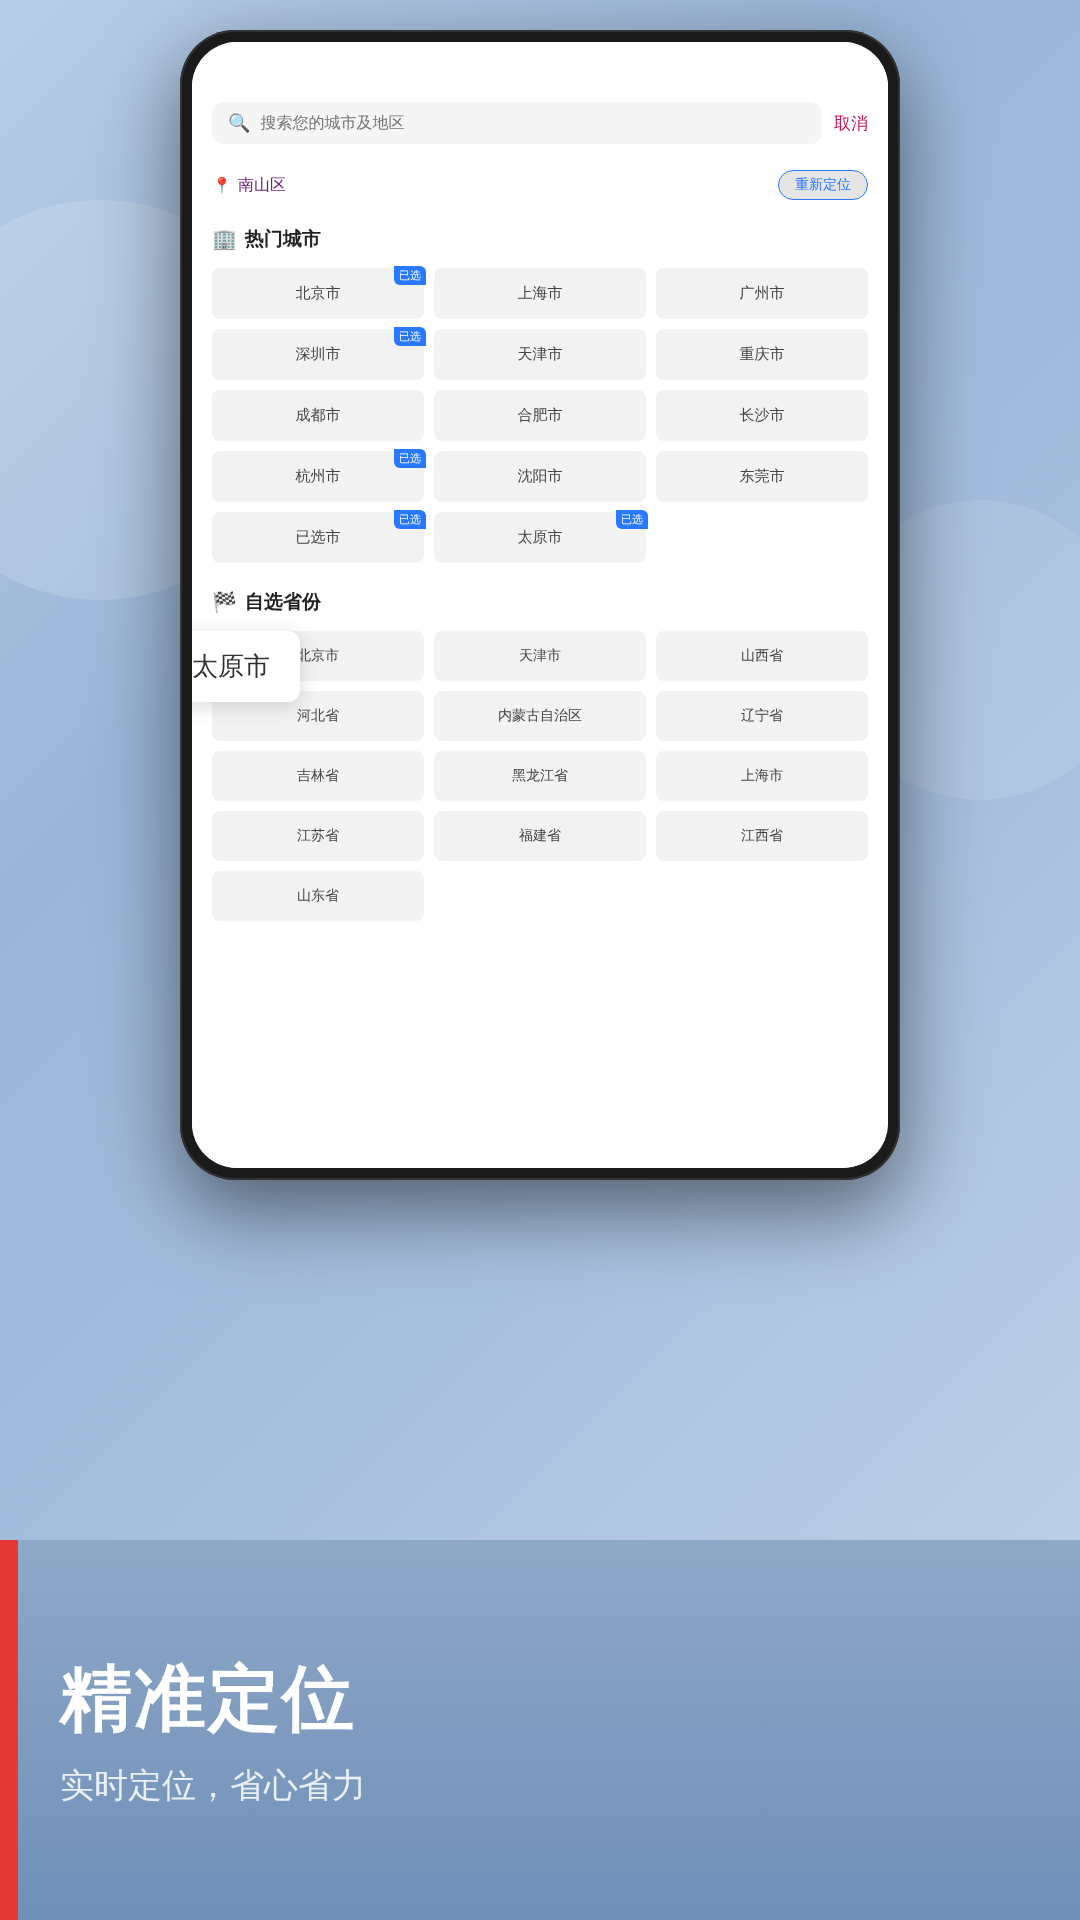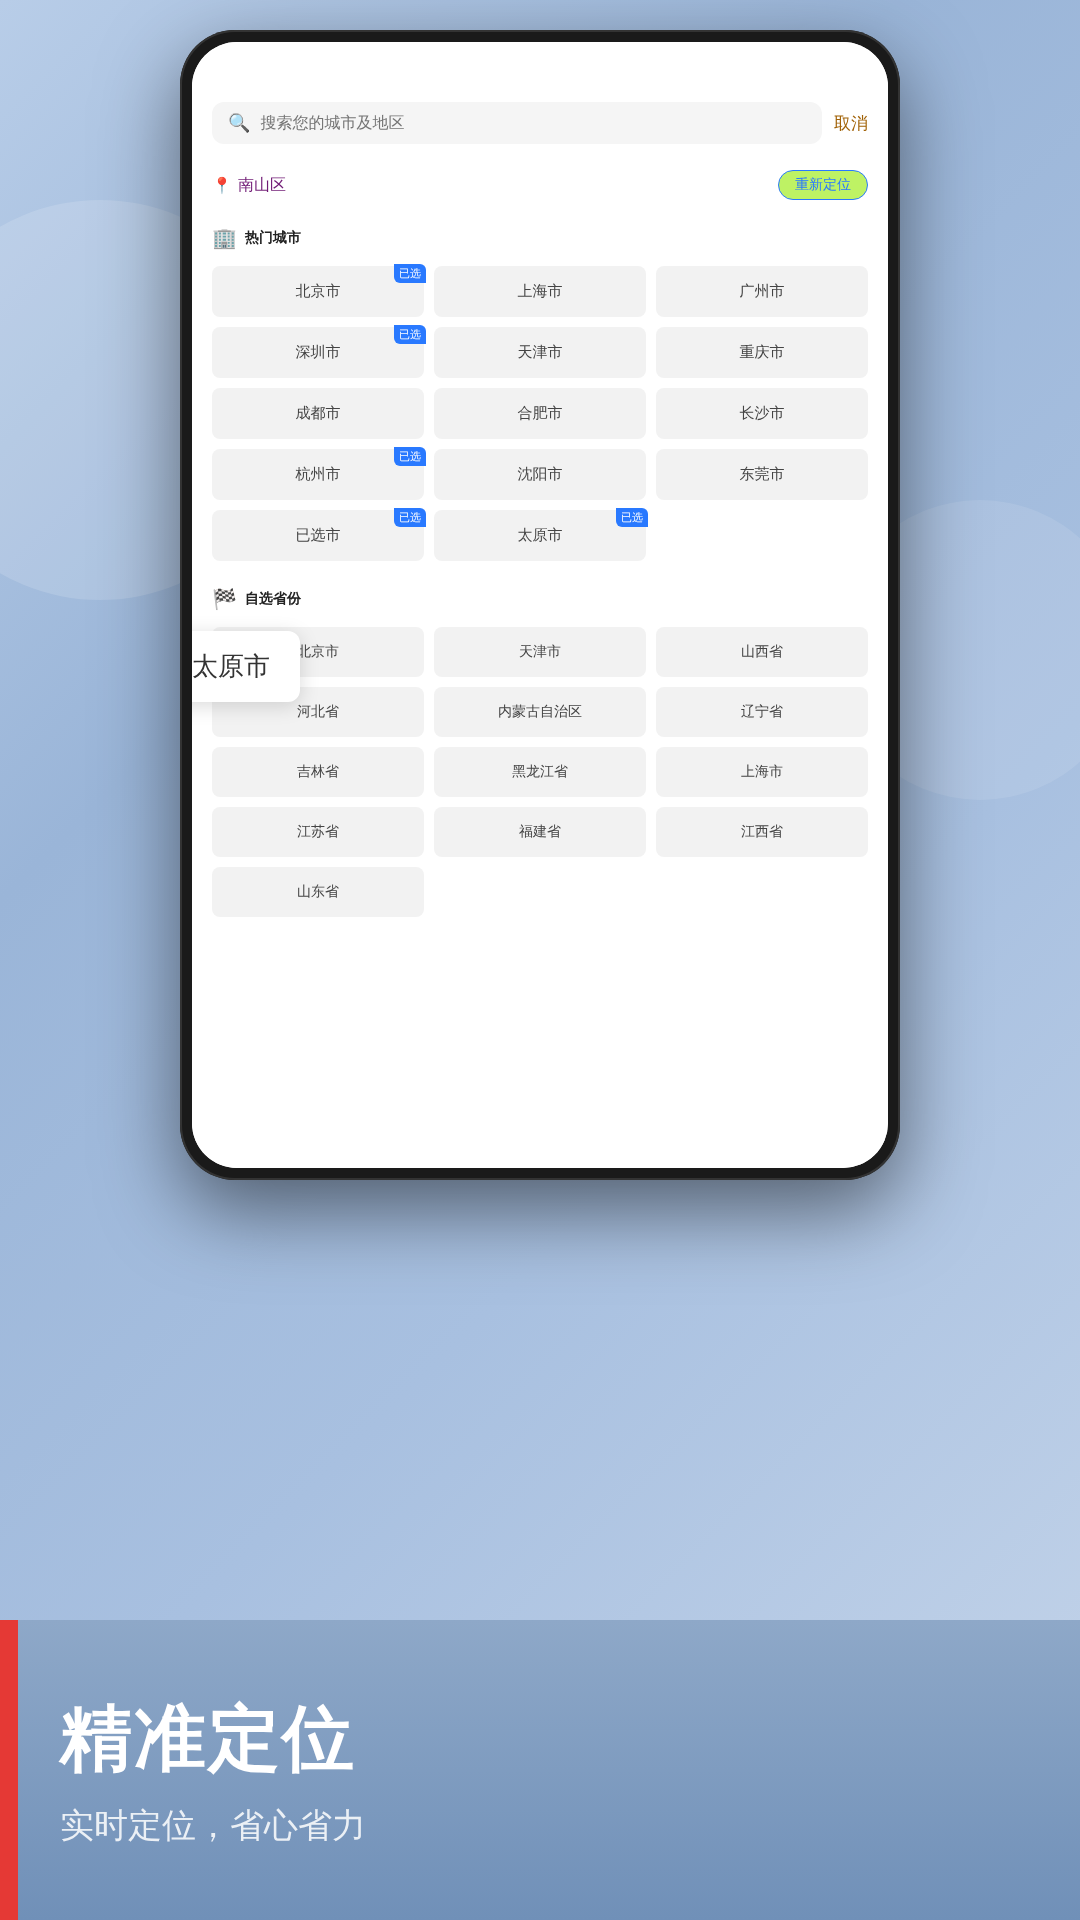--- a/index.html
+++ b/index.html
@@ -113,21 +113,21 @@
     .search-input {
       flex: 1;
       background: transparent;
       border: none;
       outline: none;
       font-size: 16px;
       color: #be185d;
     }
 
     .cancel-btn {
-      color: #a16207;
+      color: #be185d;
       font-size: 17px;
       cursor: pointer;
       white-space: nowrap;
     }
 
     
     .location-bar {
       display: flex;
       align-items: center;
       justify-content: space-between;
@@ -152,39 +152,39 @@
       font-weight: 500;
     }
 
     .relocate-btn {
       border: 1.5px solid #2979ff;
       border-radius: 20px;
       padding: 5px 16px;
       color: #2979ff;
       font-size: 14px;
       cursor: pointer;
-      background: #bef264;
+      background: #e5e5e5;
     }
 
     
     .section-header {
       display: flex;
       align-items: center;
       gap: 8px;
       padding: 12px 20px 10px;
       background: white;
     }
 
     .section-icon {
       color: #2979ff;
       font-size: 20px;
     }
 
     .section-title {
-      font-size: 14px;
+      font-size: 19px;
       color: #222;
       font-weight: 600;
     }
 
     
     .city-grid {
       display: grid;
       grid-template-columns: repeat(3, 1fr);
       gap: 10px;
       padding: 6px 20px 10px;
@@ -253,21 +253,21 @@
       color: #444;
       cursor: pointer;
     }
 
     
     .marketing-section {
       position: absolute;
       bottom: 0;
       left: 0;
       width: 1080px;
-      height: 300px;
+      height: 380px;
       background: linear-gradient(180deg, #8ea8c8 0%, #7090b8 100%);
       display: flex;
       flex-direction: column;
       justify-content: center;
       padding: 40px 60px;
     }
 
     .marketing-red-bar {
       position: absolute;
       left: 0;

